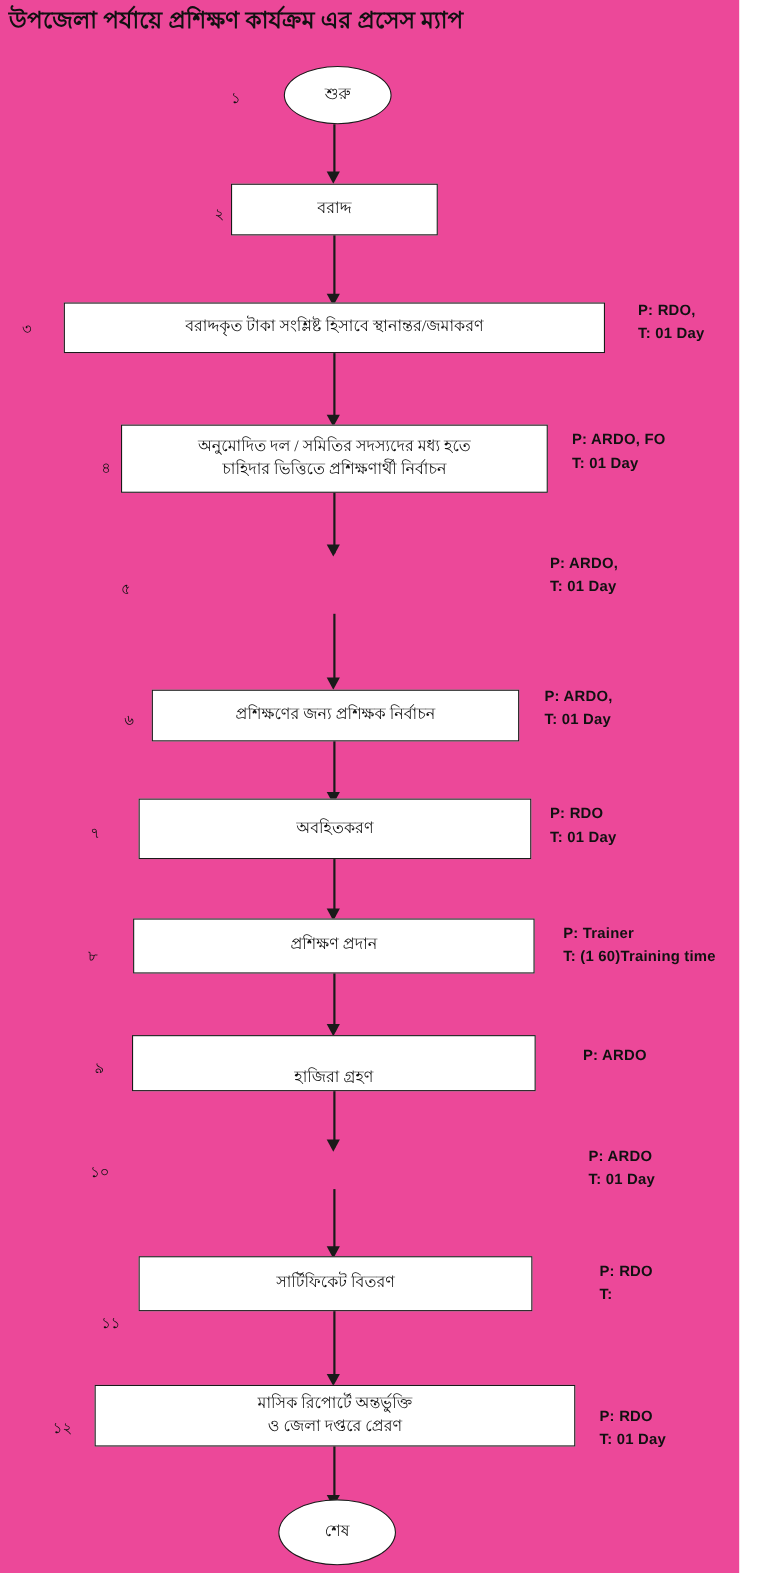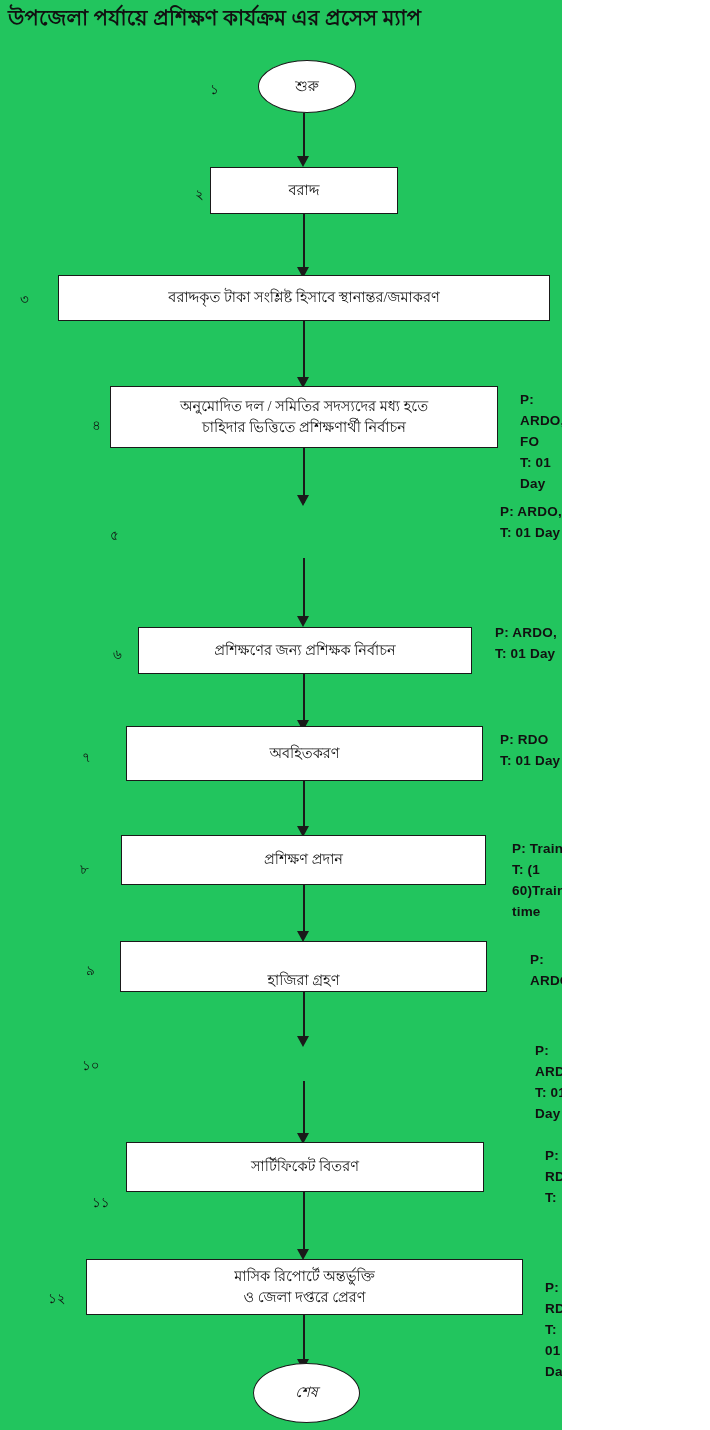--- a/index.html
+++ b/index.html
@@ -6,23 +6,23 @@
     margin: 0;
     padding: 0;
     background: #ffffff;
   }
   body {
     font-family: "Liberation Sans", sans-serif;
     color: #000000;
   }
   #page {
     position: relative;
-    width: 562px;
+    width: 672px;
     height: 1430px;
-    background: #22c55e;
+    background: #ec4899;
     overflow: hidden;
   }
   .title {
     position: absolute;
     left: 8px;
     top: 2px;
     font-family: "Liberation Serif", serif;
     font-size: 21px;
     font-weight: bold;
     letter-spacing: 0.2px;
@@ -181,17 +181,17 @@
   <div class="stepnum" style="left:48px; top:1288px;">১২</div>
   <div class="node" style="left:86px; top:1259px; width:437px; height:56px;">
     <span class="label-text">মাসিক রিপোর্টে অন্তর্ভুক্তি
 ও জেলা দপ্তরে প্রেরণ</span>
   </div>
   <div class="sidelabel" style="left:545px; top:1278px;">P: RDO
 T: 01 Day</div>
   <div class="connector" style="left:303px; top:1315px; height:52px;"></div>
   <div class="arrowhead" style="left:297px; top:1359px;"></div>
 
-  <div class="node oval" style="left:253px; top:1363px; width:107px; height:60px;font-style:italic;">
+  <div class="node oval" style="left:253px; top:1363px; width:107px; height:60px;">
     <span class="label-text">শেষ</span>
   </div>
 
 </div>
 
 </body></html>

